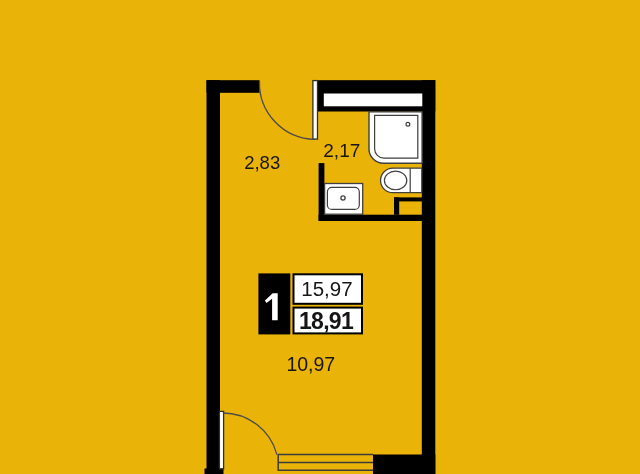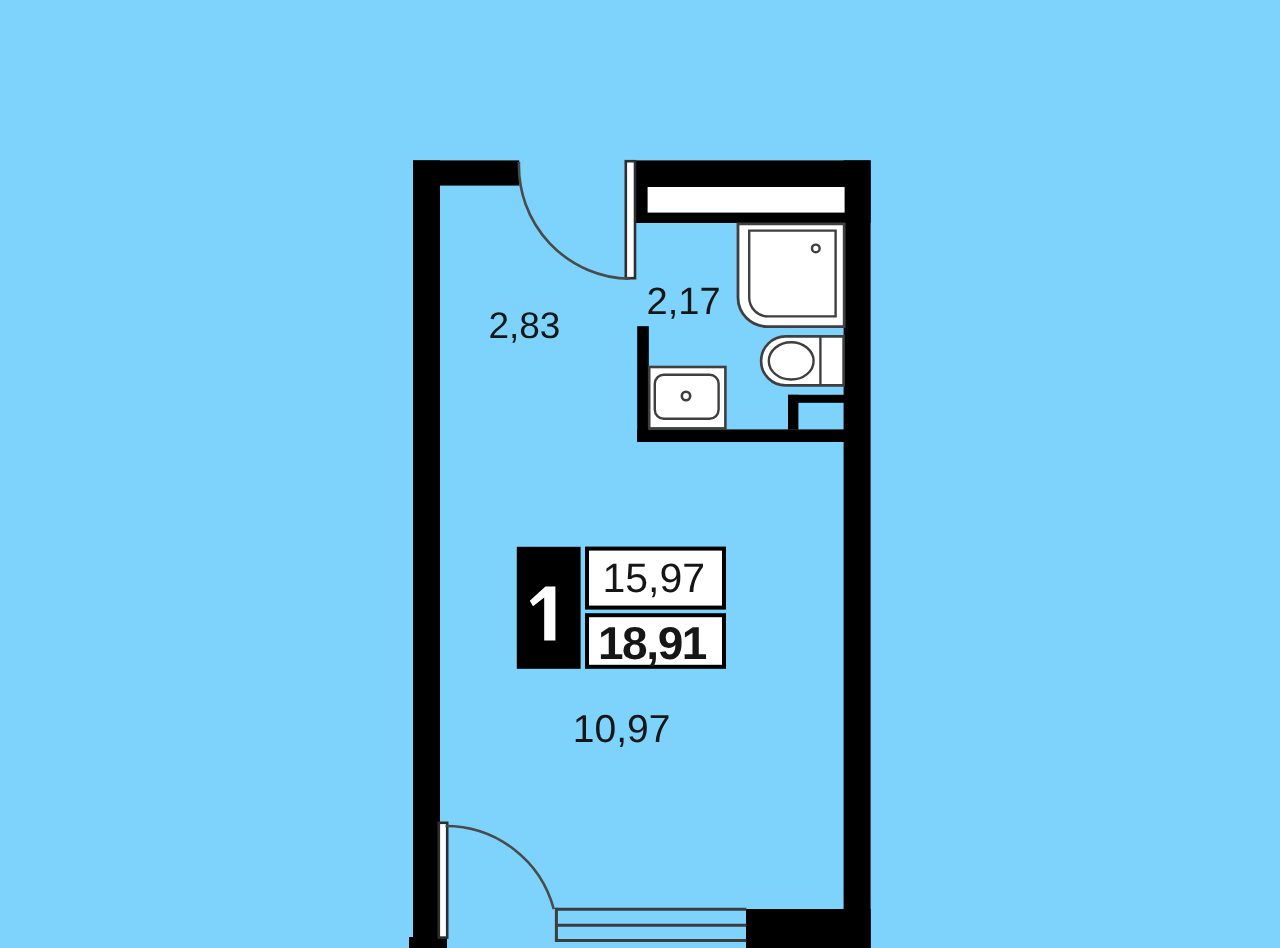--- a/index.html
+++ b/index.html
@@ -1,16 +1,16 @@
 <!DOCTYPE html>
 <html><head>
 <meta charset="utf-8">
 <style>
   html,body{margin:0;padding:0;background:#fff;}
-  .page{position:relative;width:640px;height:474px;background:#7dd3fc;overflow:hidden;
+  .page{position:relative;width:640px;height:474px;background:#eab308;overflow:hidden;
         font-family:"Liberation Sans", sans-serif;}
   svg{position:absolute;left:0;top:0;}
   text{font-family:"Liberation Sans", sans-serif;fill:#161616;}
 </style>
 </head>
 <body>
 <div class="page">
 <svg width="640" height="474" viewBox="0 0 640 474">
 
   <rect x="206.5" y="80.2" width="13.5" height="393.8" fill="#000"></rect>

